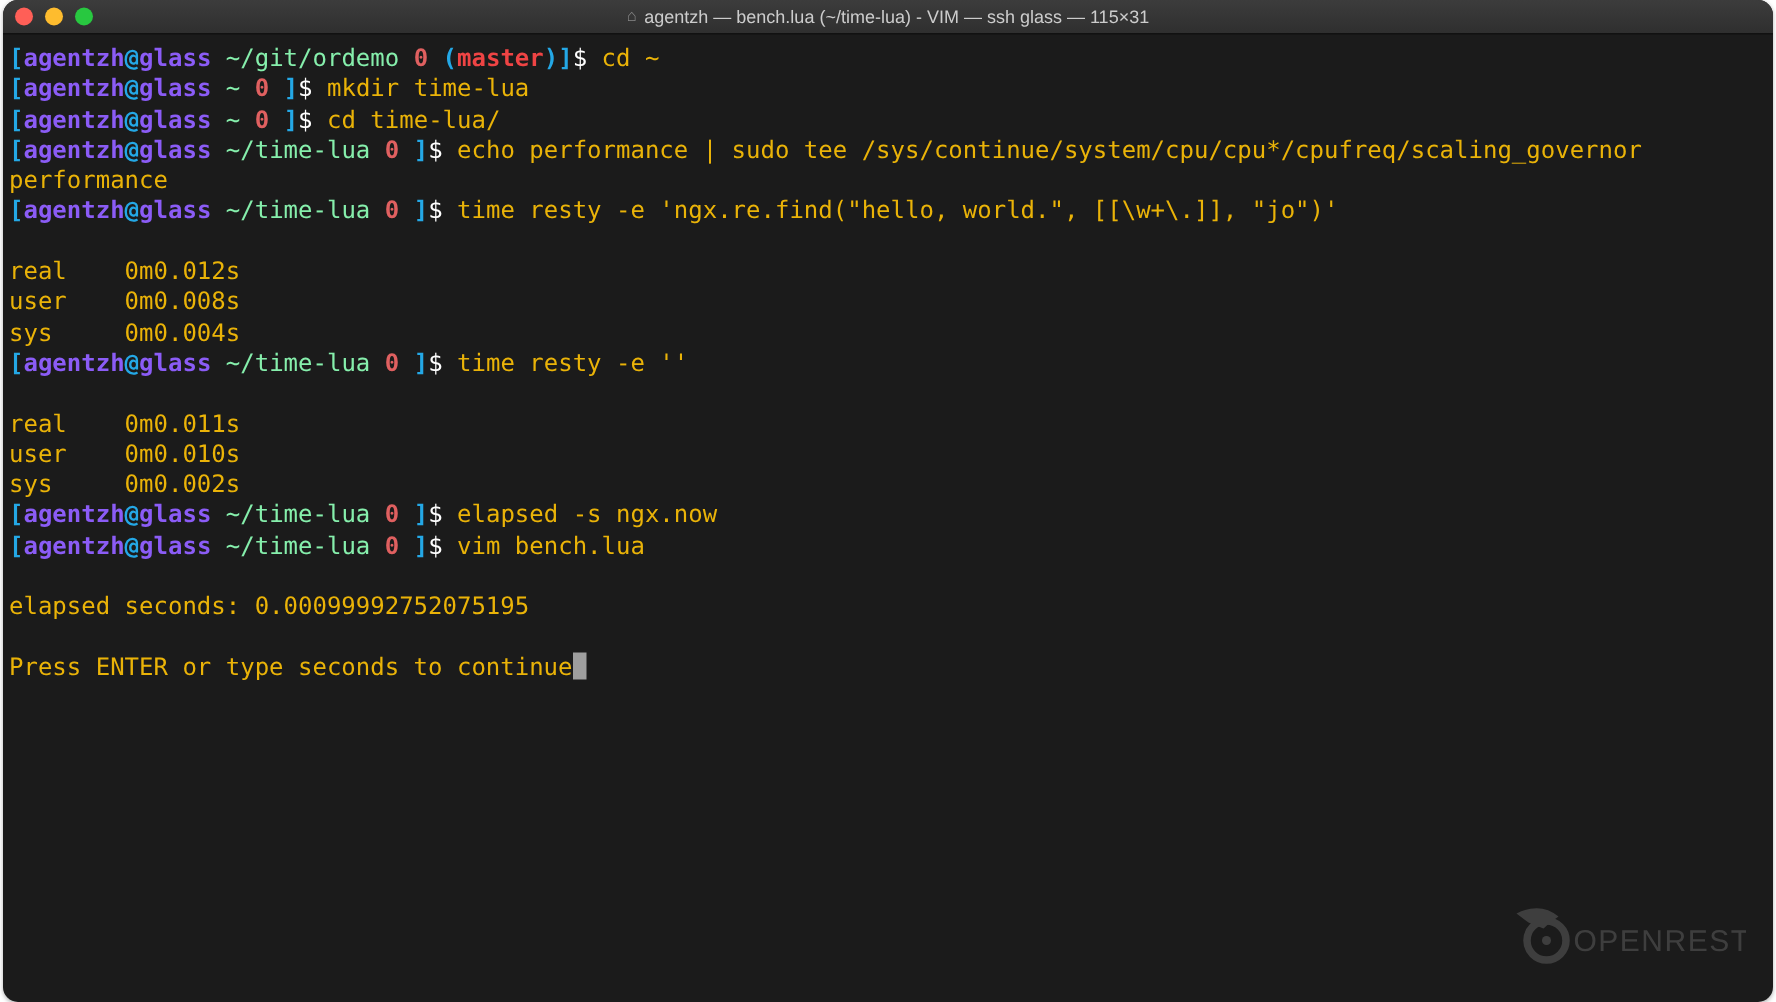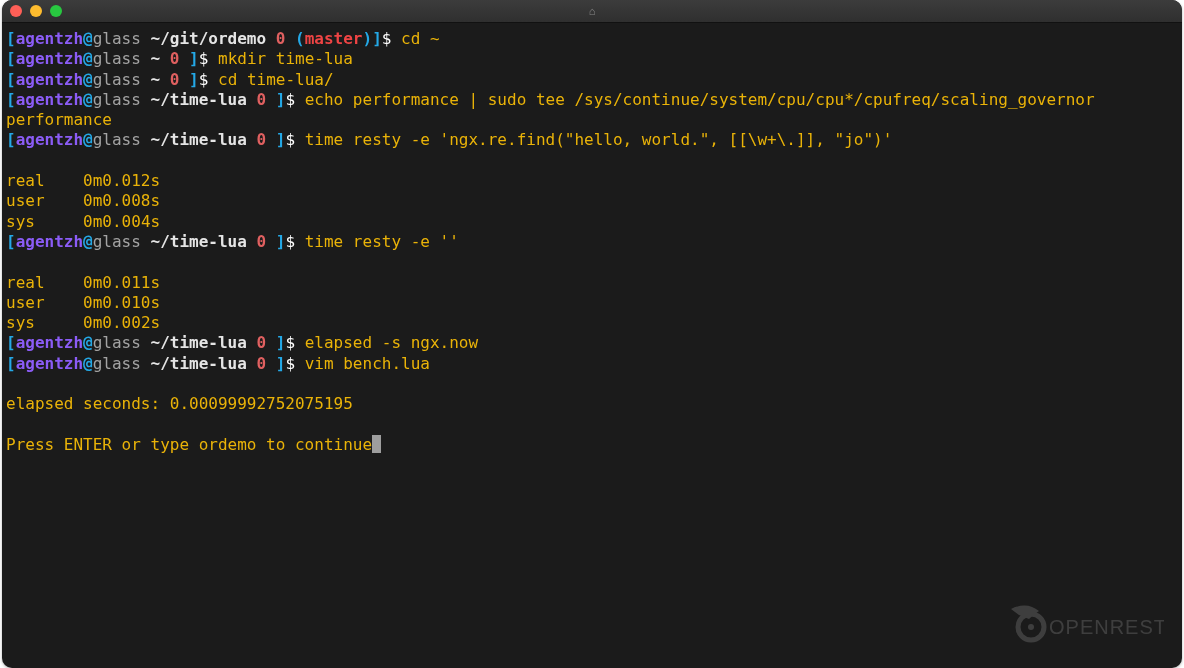--- a/index.html
+++ b/index.html
@@ -60,22 +60,22 @@
   .terminal {
     padding: 6px 4px;
     font-size: 16px;
     line-height: 20.3px;
     color: #e6e6e6;
     white-space: pre;
     letter-spacing: 0;
   }
   .c-blue   { color: #24a8e6; font-weight: bold; }
   .c-cyan   { color: #8b5cf6; font-weight: bold; }
-  .c-bcyan  { color: #a3a3a3; font-weight: normal; }
-  .c-mag    { color: #e5e5e5; font-weight: bold; }
+  .c-bcyan  { color: #8b5cf6; font-weight: bold; }
+  .c-mag    { color: #86efac; font-weight: normal; }
   .c-red    { color: #e06060; font-weight: bold; }
   .c-green  { color: #ef4444; font-weight: bold; }
   .c-white  { color: #ffffff; }
   .c-grey   { color: #eab308; }
   .cursor {
     display: inline-block;
     width: 9px;
     height: 18px;
     background: #9e9e9e;
     vertical-align: -3px;
@@ -94,20 +94,21 @@
 <div class="window">
 
   <div class="titlebar">
     <div class="traffic">
       <div class="dot red"></div>
       <div class="dot yellow"></div>
       <div class="dot green"></div>
     </div>
     <div class="title">
       <span class="home-glyph">⌂</span>
+      <span>agentzh — bench.lua (~/time-lua) - VIM — ssh glass — 115×31</span>
     </div>
   </div>
 
   <div class="terminal"><span class="c-blue">[</span><span class="c-cyan">agentzh</span><span class="c-blue">@</span><span class="c-bcyan">glass</span> <span class="c-mag">~/git/ordemo</span> <span class="c-red">0</span> <span class="c-blue">(</span><span class="c-green">master</span><span class="c-blue">)</span><span class="c-blue">]</span><span class="c-white">$</span> <span class="c-grey">cd ~</span>
 <span class="c-blue">[</span><span class="c-cyan">agentzh</span><span class="c-blue">@</span><span class="c-bcyan">glass</span> <span class="c-mag">~</span> <span class="c-red">0</span> <span class="c-blue">]</span><span class="c-white">$</span> <span class="c-grey">mkdir time-lua</span>
 <span class="c-blue">[</span><span class="c-cyan">agentzh</span><span class="c-blue">@</span><span class="c-bcyan">glass</span> <span class="c-mag">~</span> <span class="c-red">0</span> <span class="c-blue">]</span><span class="c-white">$</span> <span class="c-grey">cd time-lua/</span>
 <span class="c-blue">[</span><span class="c-cyan">agentzh</span><span class="c-blue">@</span><span class="c-bcyan">glass</span> <span class="c-mag">~/time-lua</span> <span class="c-red">0</span> <span class="c-blue">]</span><span class="c-white">$</span> <span class="c-grey">echo performance | sudo tee /sys/continue/system/cpu/cpu*/cpufreq/scaling_governor</span>
 <span class="c-grey">performance</span>
 <span class="c-blue">[</span><span class="c-cyan">agentzh</span><span class="c-blue">@</span><span class="c-bcyan">glass</span> <span class="c-mag">~/time-lua</span> <span class="c-red">0</span> <span class="c-blue">]</span><span class="c-white">$</span> <span class="c-grey">time resty -e 'ngx.re.find("hello, world.", [[\w+\.]], "jo")'</span>
 
@@ -117,21 +118,21 @@
 <span class="c-blue">[</span><span class="c-cyan">agentzh</span><span class="c-blue">@</span><span class="c-bcyan">glass</span> <span class="c-mag">~/time-lua</span> <span class="c-red">0</span> <span class="c-blue">]</span><span class="c-white">$</span> <span class="c-grey">time resty -e ''</span>
 
 <span class="c-grey">real</span>    <span class="c-grey">0m0.011s</span>
 <span class="c-grey">user</span>    <span class="c-grey">0m0.010s</span>
 <span class="c-grey">sys</span>     <span class="c-grey">0m0.002s</span>
 <span class="c-blue">[</span><span class="c-cyan">agentzh</span><span class="c-blue">@</span><span class="c-bcyan">glass</span> <span class="c-mag">~/time-lua</span> <span class="c-red">0</span> <span class="c-blue">]</span><span class="c-white">$</span> <span class="c-grey">elapsed -s ngx.now</span>
 <span class="c-blue">[</span><span class="c-cyan">agentzh</span><span class="c-blue">@</span><span class="c-bcyan">glass</span> <span class="c-mag">~/time-lua</span> <span class="c-red">0</span> <span class="c-blue">]</span><span class="c-white">$</span> <span class="c-grey">vim bench.lua</span>
 
 <span class="c-grey">elapsed seconds: 0.00099992752075195</span>
 
-<span class="c-grey">Press ENTER or type ordemo to continue</span><span class="cursor"></span></div>
+<span class="c-grey">Press ENTER or type seconds to continue</span><span class="cursor"></span></div>
 
   <div class="logo">
     <svg width="155" height="45" viewBox="0 0 155 45">
       <g fill="#9a9a9a">
         <path d="M 2 8 Q 18 0 30 10 Q 24 14 20 18 L 10 14 Z"></path>
         <ellipse cx="22" cy="26" rx="13" ry="13" fill="none" stroke="#9a9a9a" stroke-width="5"></ellipse>
         <circle cx="22" cy="26" r="3"></circle>
       </g>
       <text x="40" y="33" font-family="Arial, sans-serif" font-size="20" font-weight="300" fill="#9a9a9a" letter-spacing="1">OPENRESTY</text>
     </svg>

